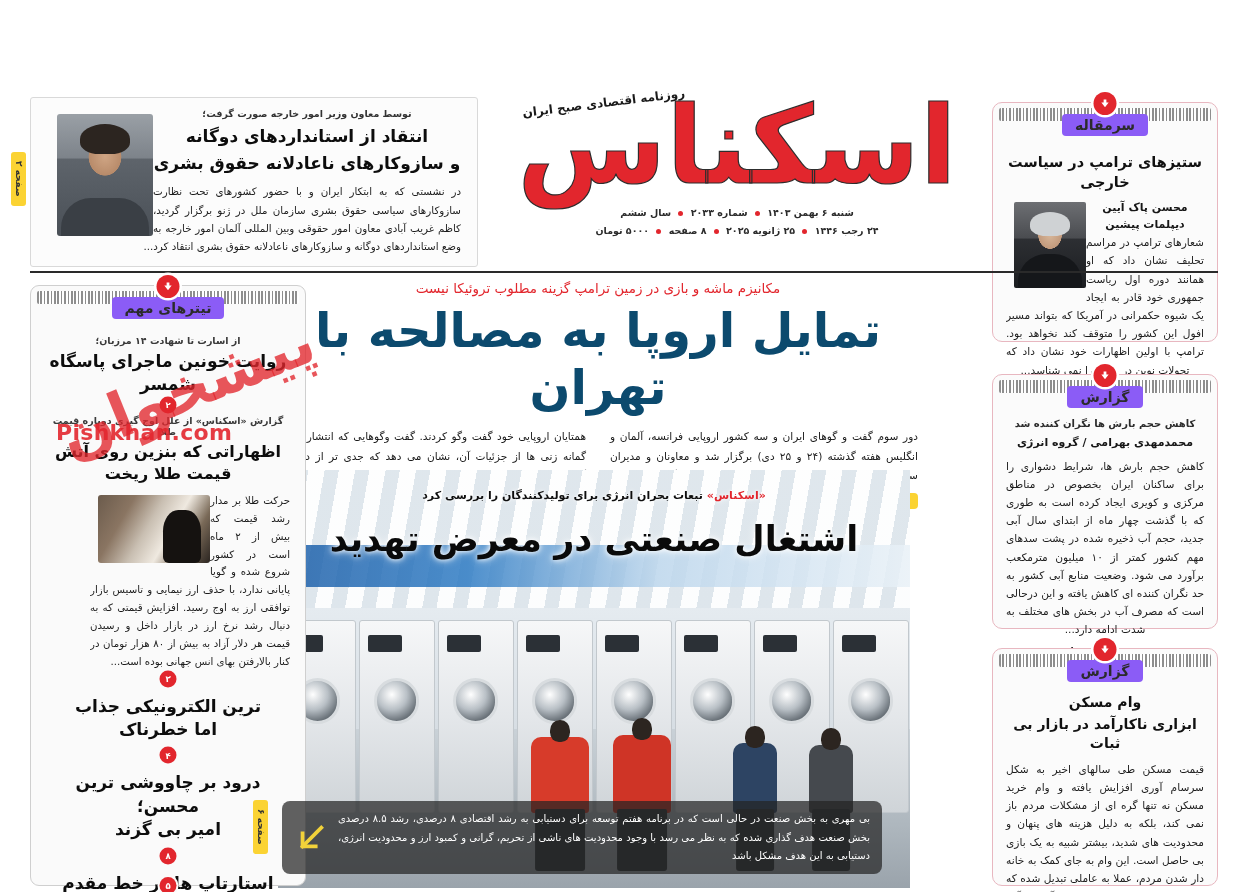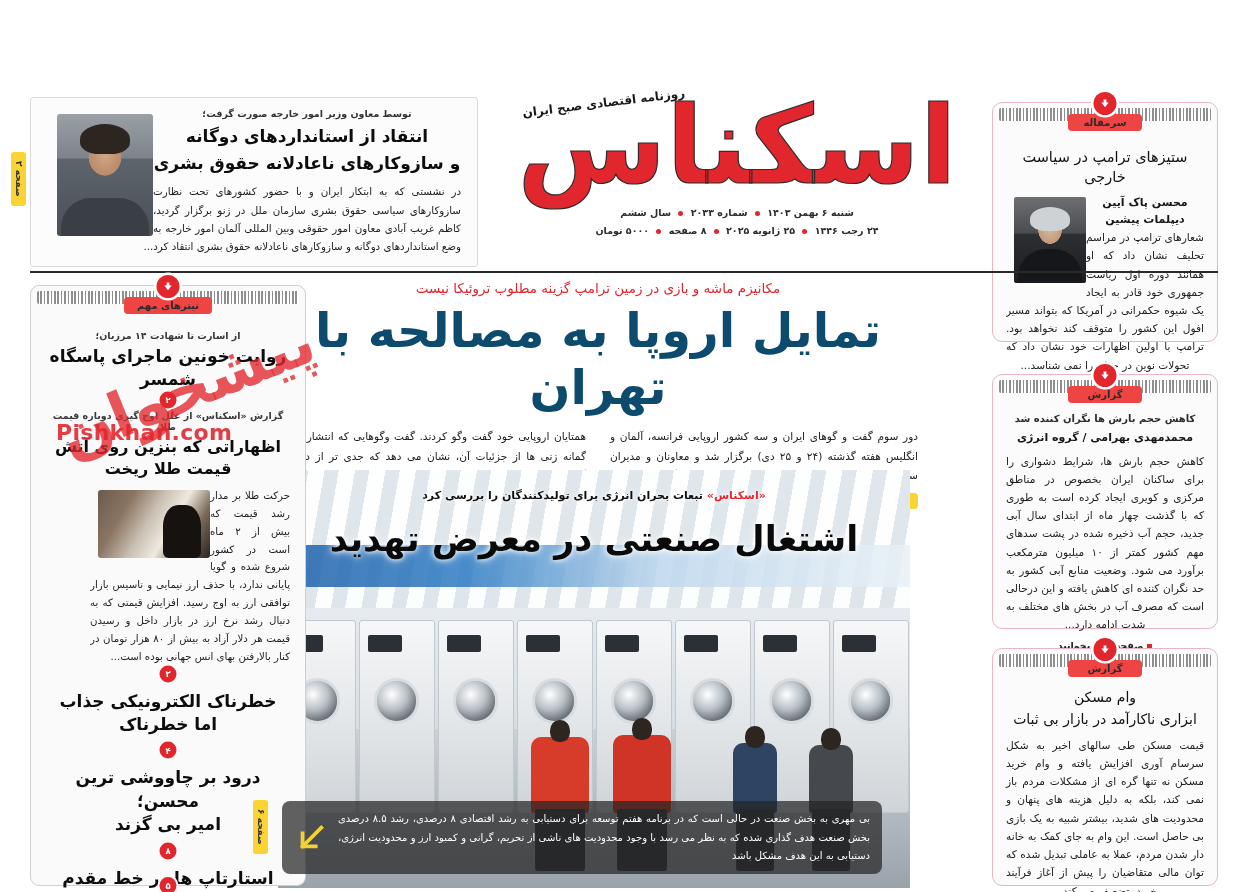--- a/index.html
+++ b/index.html
@@ -47,40 +47,40 @@
     color: #fff; font-size: 12px; line-height: 1;
     z-index: 6;
   }
   .arrow-badge svg { display: block; }
   .kicker-pill {
     display: block;
     margin: -7px auto 0 auto;
     width: max-content;
     min-width: 74px;
     text-align: center;
-    background: #ef4444;
+    background: #8b5cf6;
     color: #2b2b2b;
-    font-size: 10px;
+    font-size: 14px;
     font-weight: bold;
     padding: 2.5px 13px 3.5px 13px;
     border-radius: 4px;
     position: relative;
     z-index: 4;
   }
 
   
   .overline {
     font-size: 10.5px;
     color: #2c2c2c;
     text-align: center;
     font-weight: bold;
     line-height: 1.5;
   }
   .ttl {
-    font-weight: normal;
+    font-weight: bold;
     color: #111;
     text-align: center;
     line-height: 1.35;
   }
   .body-txt {
     font-size: 10.6px;
     line-height: 1.72;
     color: #1d1d1d;
     text-align: justify;
     text-align-last: center;
@@ -695,21 +695,21 @@
         <div class="tt-flow">
           <div class="tt-photo"></div>
           <div class="tt-body">حرکت طلا بر مدار رشد قیمت که بیش از ۲ ماه است در کشور شروع شده و گویا پایانی ندارد، با حذف ارز نیمایی و تاسیس بازار توافقی ارز به اوج رسید. افزایش قیمتی که به دنبال رشد نرخ ارز در بازار داخل و رسیدن قیمت هر دلار آزاد به بیش از ۸۰ هزار تومان در کنار بالارفتن بهای انس جهانی بوده است...</div>
         </div>
       </div>
       <div class="tt-sep">
         <span class="numdot">۳</span>
       </div>
 
       <div class="tt-item" style="padding-top:16px;padding-bottom:14px">
-        <div class="tt-title">خطرناک الکترونیکی جذاب</div>
+        <div class="tt-title">ترین الکترونیکی جذاب</div>
         <div class="tt-title">اما خطرناک</div>
       </div>
       <div class="tt-sep">
         <span class="numdot">۴</span>
       </div>
 
       <div class="tt-item" style="padding-top:16px;padding-bottom:14px">
         <div class="tt-title">درود بر چاووشی ترین محسن؛</div>
         <div class="tt-title">امیر بی گزند</div>
       </div>

